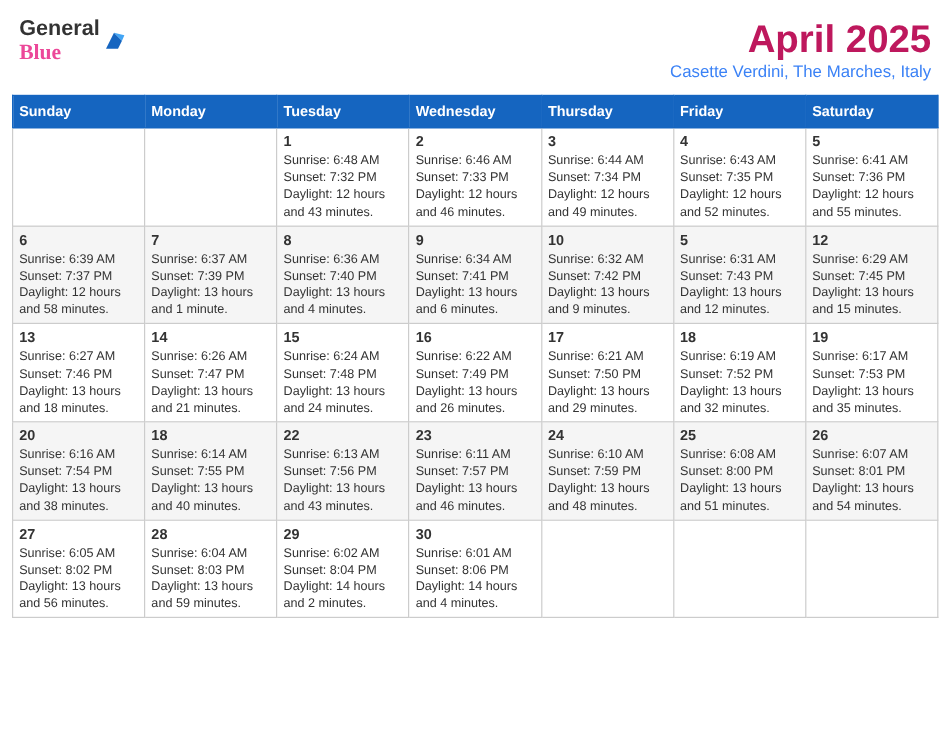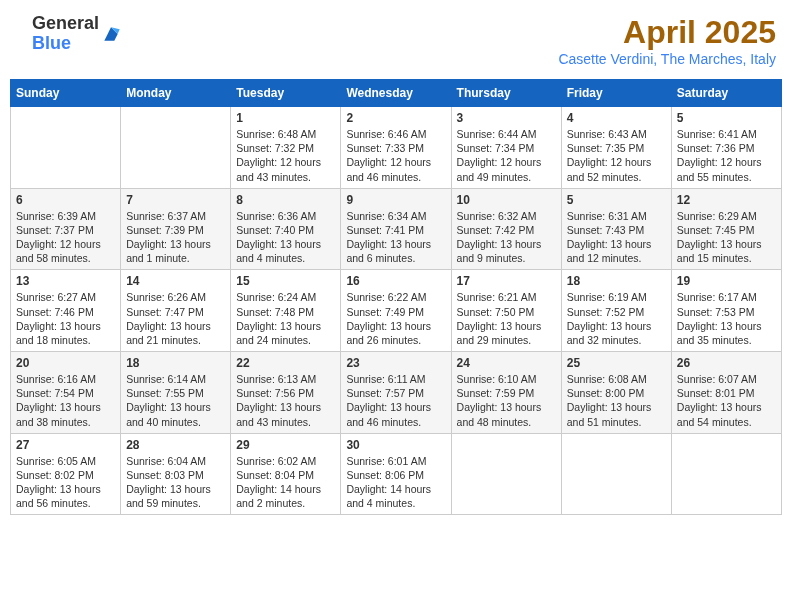--- a/index.html
+++ b/index.html
@@ -9,46 +9,45 @@
       width: 792px;
       min-height: 612px;
       padding: 10px;
     }
     .header {
       display: flex;
       justify-content: space-between;
       align-items: flex-start;
       margin-bottom: 8px;
       padding: 4px 6px;
-      margin-left: 16px;
     }
     .logo {
       display: flex;
       align-items: center;
       gap: 2px;
     }
     .logo-text {
       font-size: 18px;
       font-weight: bold;
       line-height: 1.1;
     }
     .logo-general { color: #333; }
-    .logo-blue { color: #3b82f6; }
+    .logo-blue { color: #ec4899; font-family: Liberation Serif, serif; }
     .logo-icon {
       width: 20px;
       height: 20px;
       margin-left: 2px;
     }
     .title-block {
       text-align: right;
     }
     .month-title {
       font-size: 32px;
       font-weight: bold;
-      color: #a16207;
+      color: #be185d;
     }
     .location-title {
       font-size: 14px;
       color: #3b82f6;
     }
     .calendar {
       width: 100%;
       border-collapse: collapse;
       font-size: 11px;
       padding-left: 12px;

